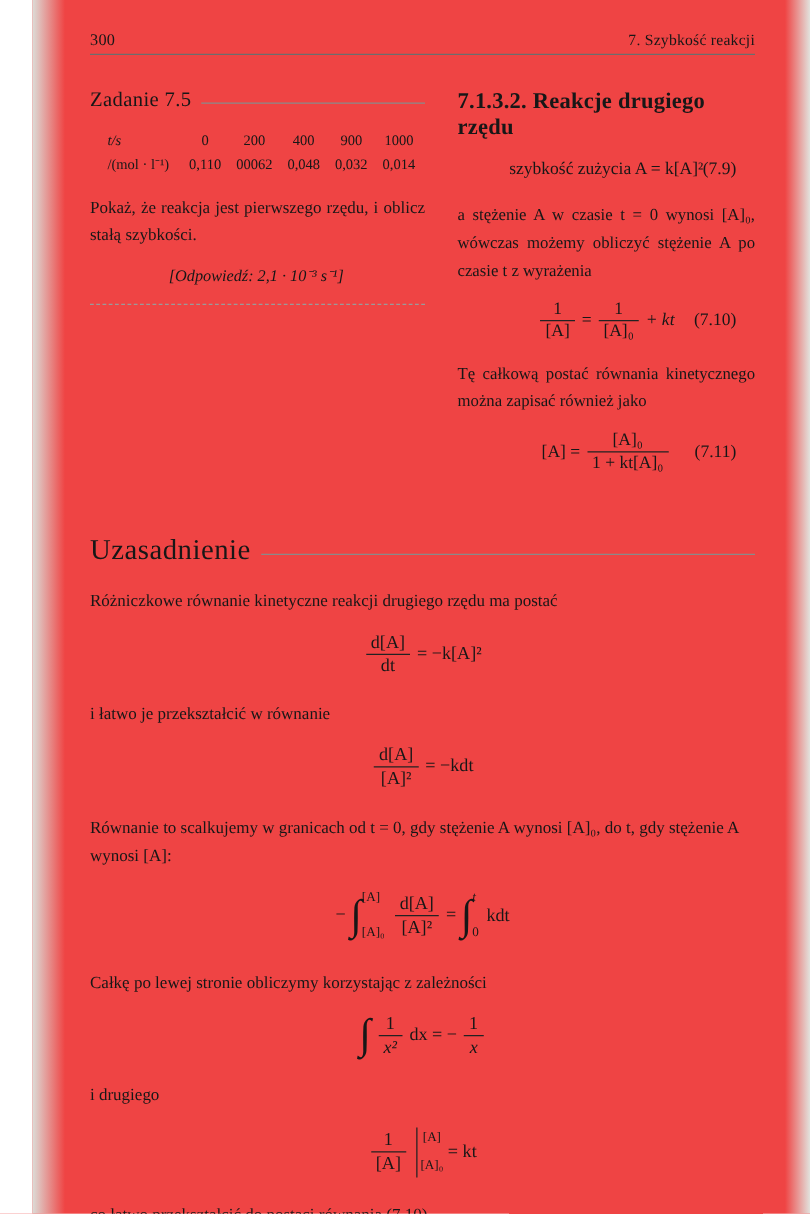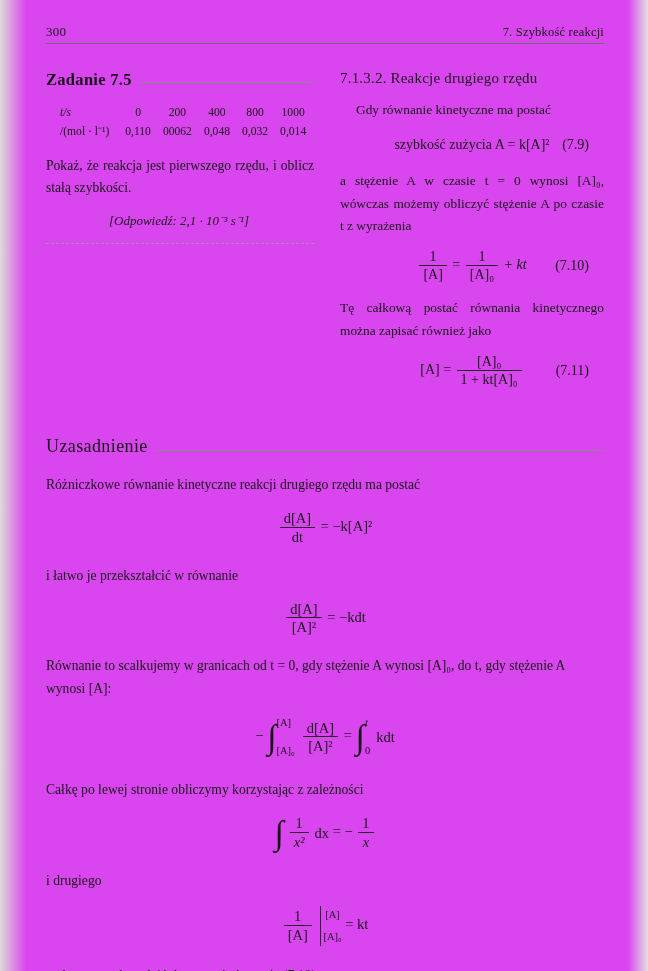--- a/index.html
+++ b/index.html
@@ -11,21 +11,22 @@
     height: 971px;
     background: #ffffff;
     font-family: "Liberation Serif", serif;
     color: #171717;
     position: relative;
     overflow: hidden;
   }
   .page {
     position: absolute;
     inset: 0;
-    background: #d946ef;
+    background: #ef4444;
+    margin-left: 26px;
   }
   
   .page::before {
     content: "";
     position: absolute;
     left: 0; top: 0; bottom: 0;
     width: 26px;
     background: linear-gradient(to right, #dcdcd7, rgba(251,251,249,0));
     pointer-events: none;
   }
@@ -66,21 +67,21 @@
   .cols {
     display: flex;
     gap: 26px;
     align-items: flex-start;
   }
   .col-left { width: 268px; flex: 0 0 268px; position: relative; }
   .col-right { flex: 1; }
 
   .task-title {
     font-size: 16.5px;
-    font-weight: bold;
+    font-weight: normal;
     letter-spacing: .3px;
     display: flex;
     align-items: center;
     gap: 8px;
     margin-bottom: 14px;
   }
   .task-title .dash {
     flex: 1;
     border-bottom: 1px solid #8a8a8a;
     height: 1px;
@@ -115,22 +116,22 @@
     margin-top: 10px;
     margin-right: 2px;
   }
   .dotted-rule {
     border-bottom: 1px dashed #9a9a9a;
     margin-top: 14px;
   }
 
   
   .sec-title {
-    font-size: 15px;
-    font-weight: normal;
+    font-size: 18px;
+    font-weight: bold;
     letter-spacing: .2px;
     margin-bottom: 12px;
   }
   .rtext {
     font-size: 13.4px;
     line-height: 1.66;
     text-align: justify;
   }
   .rtext p { margin: 0 0 9px 0; }
   .indent { text-indent: 16px; }
@@ -167,21 +168,21 @@
 
   
   .section-head {
     display: flex;
     align-items: center;
     gap: 8px;
     margin-top: 34px;
     margin-bottom: 16px;
   }
   .section-head .t {
-    font-size: 18px;
+    font-size: 23px;
     letter-spacing: .4px;
   }
   .section-head .dash {
     flex: 1;
     height: 1px;
     border-bottom: 1px solid #8a8a8a;
     position: relative;
     top: 3px;
   }
   .btext {
@@ -266,21 +267,21 @@
 
         <div class="task-body">
 
           <table class="datatab">
             <tbody>
                 <tr>
               <td class="lab ital">t/s</td>
               <td class="num">0</td>
               <td class="num">200</td>
               <td class="num">400</td>
-              <td class="num">800</td>
+              <td class="num">900</td>
               <td class="num">1000</td>
             </tr>
             <tr>
               <td class="lab">/(mol · l⁻¹)</td>
               <td class="num">0,110</td>
               <td class="num">00062</td>
               <td class="num">0,048</td>
               <td class="num">0,032</td>
               <td class="num">0,014</td>
             </tr>
@@ -291,21 +292,20 @@
         </div>
 
         <div class="answer ital">[Odpowiedź: 2,1 · 10⁻³ s⁻¹]</div>
         <div class="dotted-rule"></div>
       </div>
 
       <div class="col-right">
         <div class="sec-title">7.1.3.2. Reakcje drugiego rzędu</div>
 
         <div class="rtext">
-          <p class="indent">Gdy równanie kinetyczne ma postać</p>
 
           <div class="eqcenter">
             <span>szybkość zużycia A = k[A]²</span>
             <span class="tag">(7.9)</span>
           </div>
 
           <p>a stężenie A w czasie t = 0 wynosi [A]₀, wówczas możemy obliczyć stężenie A po czasie t z wyrażenia</p>
 
           <div class="eqcenter">
             <span class="frac">

